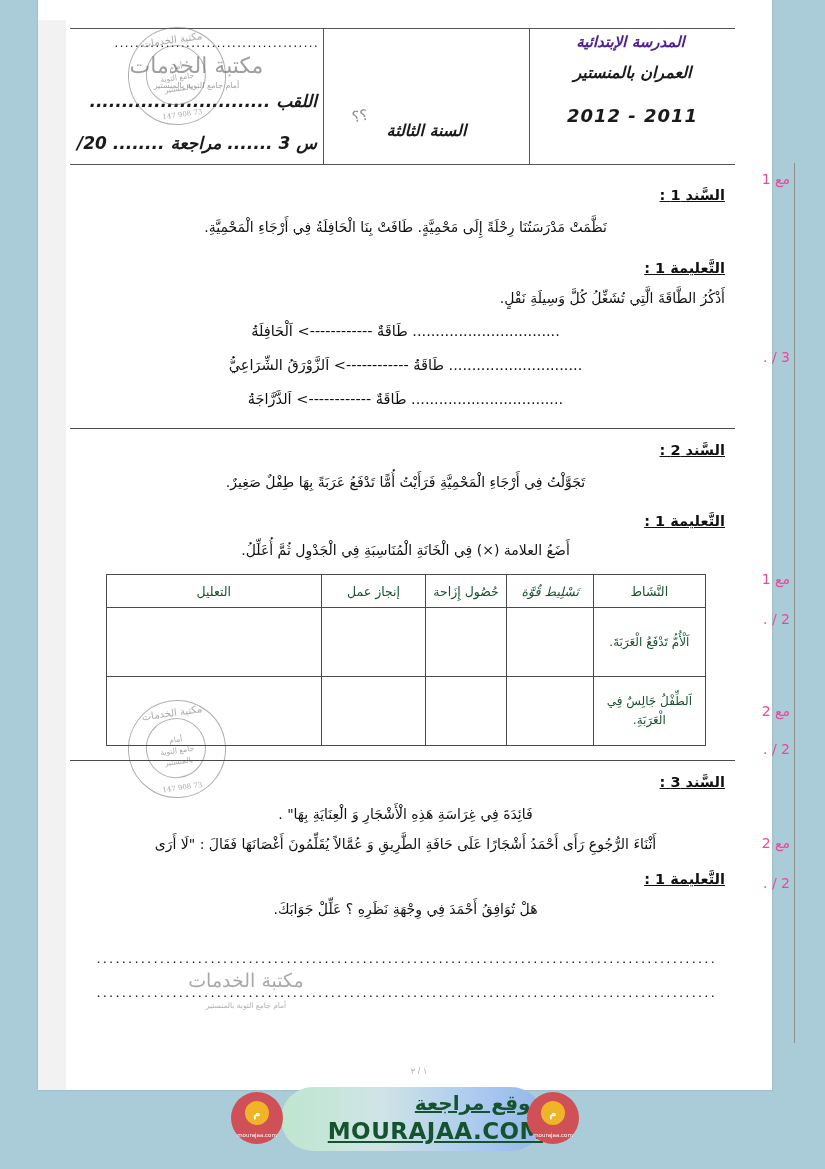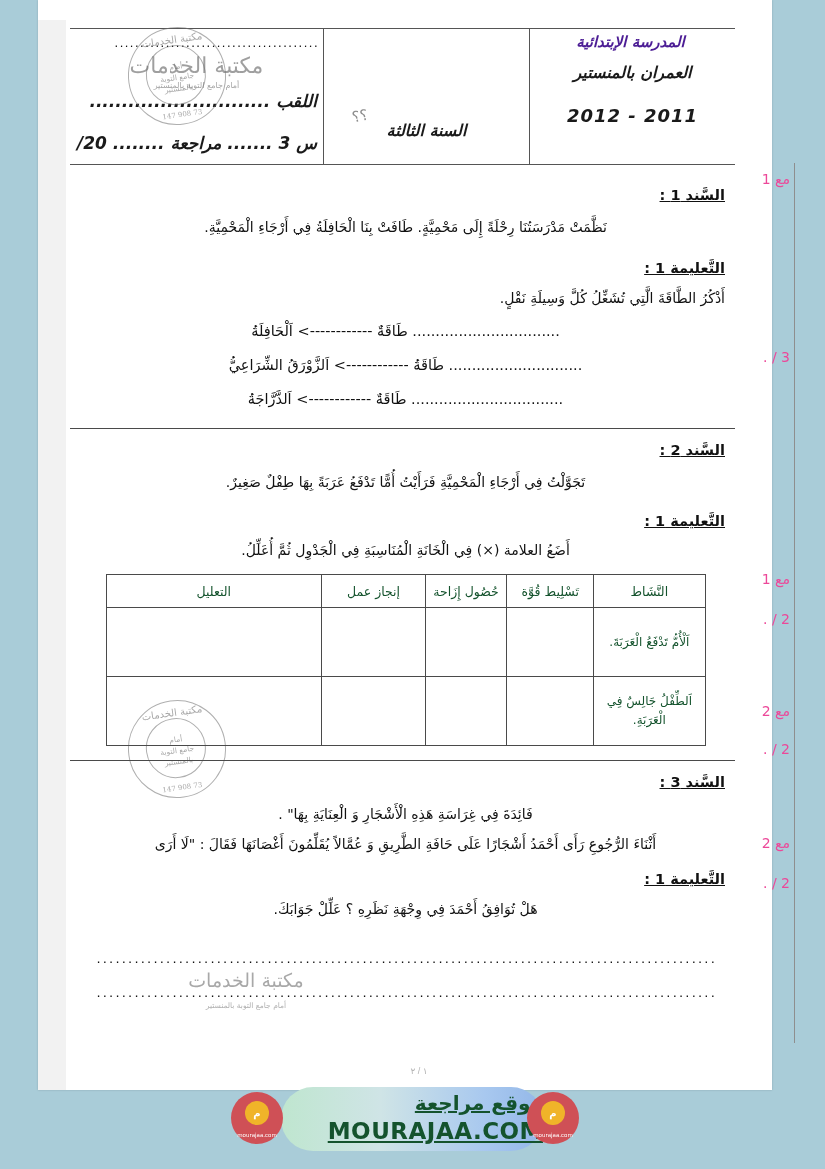--- a/index.html
+++ b/index.html
@@ -90,21 +90,21 @@
     border-collapse:collapse;width:600px;margin:10px auto 6px;
     direction:rtl;
   }
   table.grid th,table.grid td{
     border:1px solid #4a4a4a;font-family:"DejaVu Sans",sans-serif;
     font-size:12.5px;color:#14532d;vertical-align:middle;padding:3px 4px;
   }
   table.grid th{height:26px;font-weight:normal;text-align:center;}
   table.grid td.act{height:62px;text-align:center;font-size:12px;line-height:1.6;}
   .c-act{width:110px;}
-  .c-force{width:83px;}
+  .c-force{width:83px;font-style:italic;}
   .c-disp{width:77px;}
   .c-work{width:103px;}
   .c-expl{width:227px;}
 
   
   .answers{position:relative;margin-top:26px;padding:0 8px;}
   .aline{font-size:13px;letter-spacing:2.2px;color:#111;white-space:nowrap;overflow:hidden;
          height:20px;line-height:20px;}
   .wm-shop{position:absolute;left:10px;top:14px;text-align:center;width:300px;}
   .wm-shop .t1{font-family:"DejaVu Serif",serif;font-size:19px;color:#9a9a9a;opacity:.85;}

